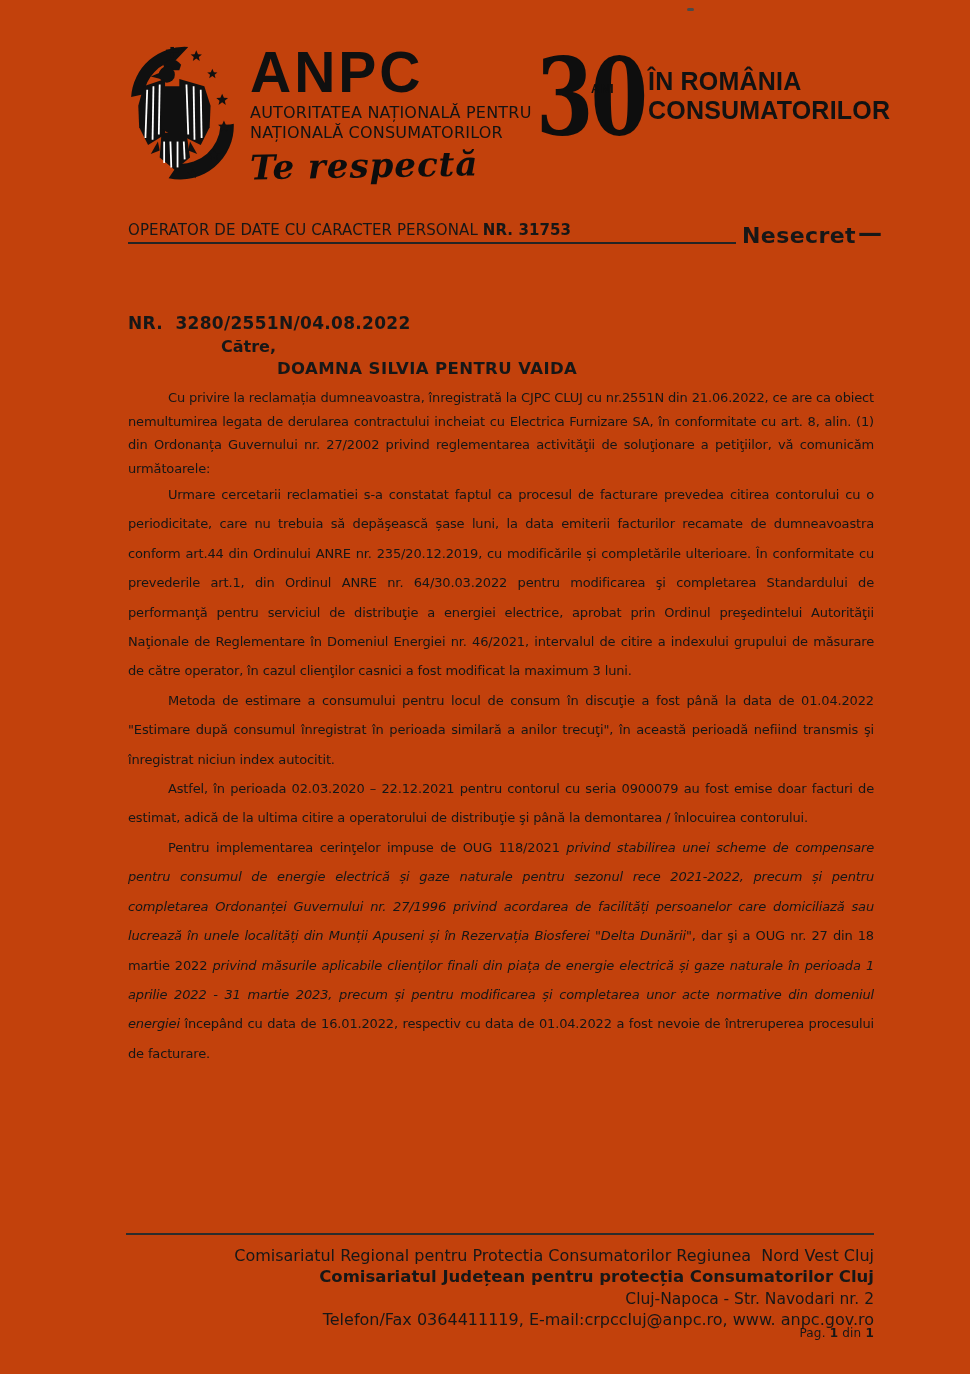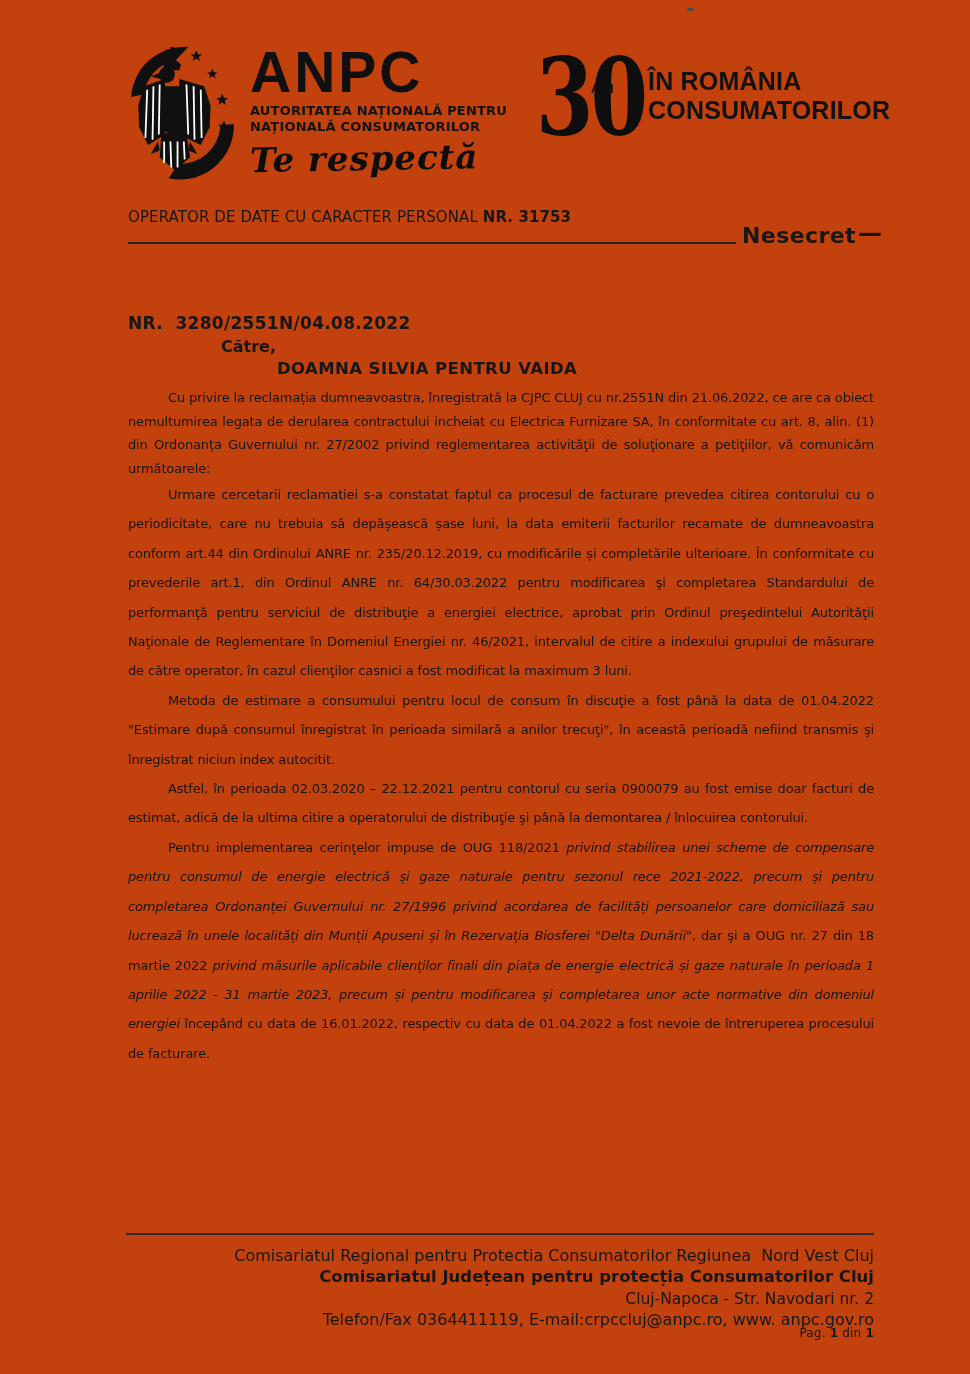--- a/index.html
+++ b/index.html
@@ -9,35 +9,35 @@
     background:#c2410c; color:#171717; overflow:hidden;
     font-family:"DejaVu Sans", sans-serif;
   }
   .pre { white-space:pre-wrap; }
 
   
   .logo-block { position:absolute; left:124px; top:36px; display:flex; gap:10px; }
   .emblem { width:116px; height:154px; flex:0 0 auto; }
   .logo-text { padding-top:10px; }
   .acronym { font-family:"Liberation Sans", sans-serif; font-weight:bold; font-size:57px; line-height:0.92; letter-spacing:3px; color:#101010; }
-  .org-name { margin-top:5px; font-size:13px; font-weight:bold; line-height:1.22; letter-spacing:0.2px; color:#131313; }
+  .org-name { margin-top:5px; font-size:16px; font-weight:normal; line-height:1.22; letter-spacing:0.2px; color:#131313; }
   .slogan { margin-top:3px; font-family:"DejaVu Serif", serif; font-style:italic; font-weight:bold; font-size:34px; letter-spacing:1px; transform:rotate(-1deg); color:#0d0d0d; }
 
   .anniv { position:absolute; left:536px; top:56px; display:flex; }
   .anniv-number-wrap { position:relative; width:104px; height:96px; }
   .anniv-number {
     display:block; font-family:"DejaVu Serif", serif; font-weight:bold;
     font-size:106px; line-height:0.78; letter-spacing:-4px;
     transform:scale(0.78,1); transform-origin:left top; color:#0e0e0e;
   }
   .anniv-ani { position:absolute; left:55px; top:26px; font-family:"Liberation Sans", sans-serif; font-size:12px; font-weight:bold; letter-spacing:1px; color:#0e0e0e; }
   .anniv-text { margin-left:8px; padding-top:11px; font-family:"Liberation Sans", sans-serif; font-weight:bold; font-size:25px; line-height:1.17; letter-spacing:0.2px; color:#121212; }
 
   
-  .operator-text { position:absolute; left:128px; top:208px; font-size:15px; letter-spacing:0.1px; }
+  .operator-text { position:absolute; left:128px; top:221px; font-size:15px; letter-spacing:0.1px; }
   .operator-text b { font-weight:bold; }
   .rule { position:absolute; left:128px; top:242px; width:608px; border-top:2px solid #242424; }
   .nesecret { position:absolute; left:742px; top:223px; font-size:22px; font-weight:bold; letter-spacing:0.4px; }
   .nesecret-dash { position:absolute; left:858px; top:219px; font-size:24px; font-weight:bold; }
 
   
   .ref-number { position:absolute; left:128px; top:313px; font-size:17px; font-weight:bold; letter-spacing:0.3px; }
   .salutation { position:absolute; left:221px; top:337px; font-size:16px; font-weight:bold; }
   .addressee  { position:absolute; left:277px; top:359px; font-size:16.5px; font-weight:bold; letter-spacing:0.4px; }
 

